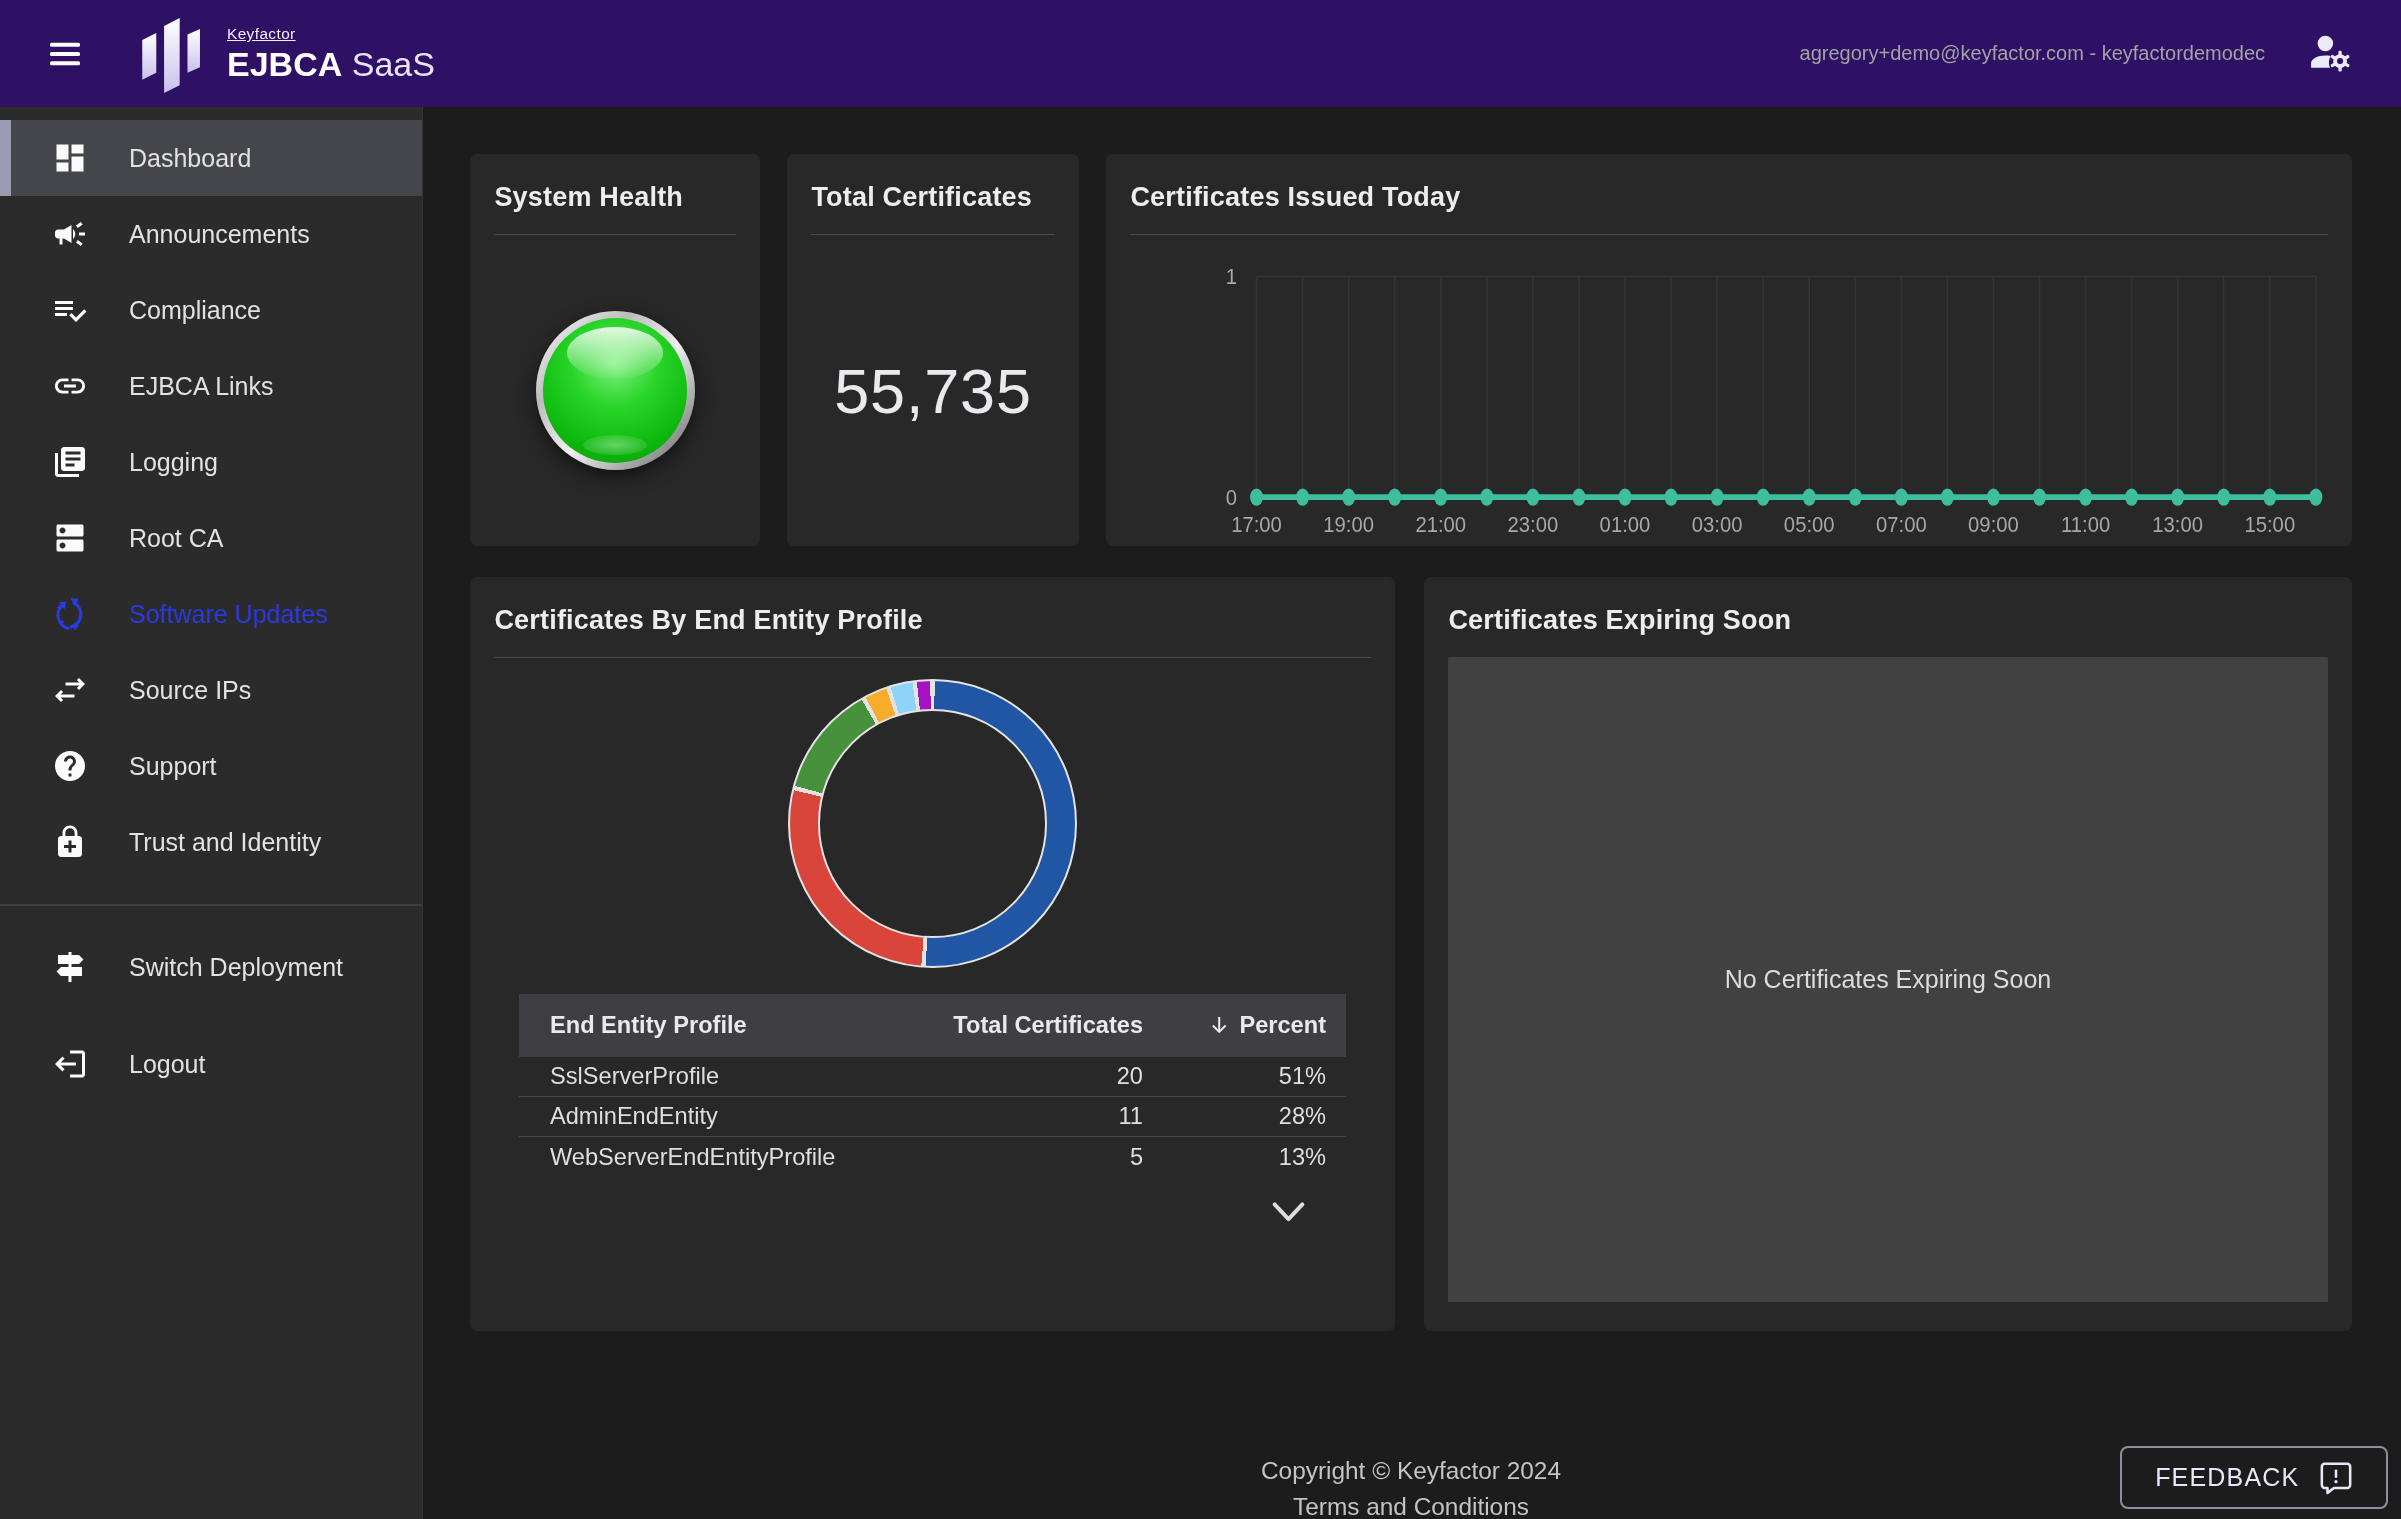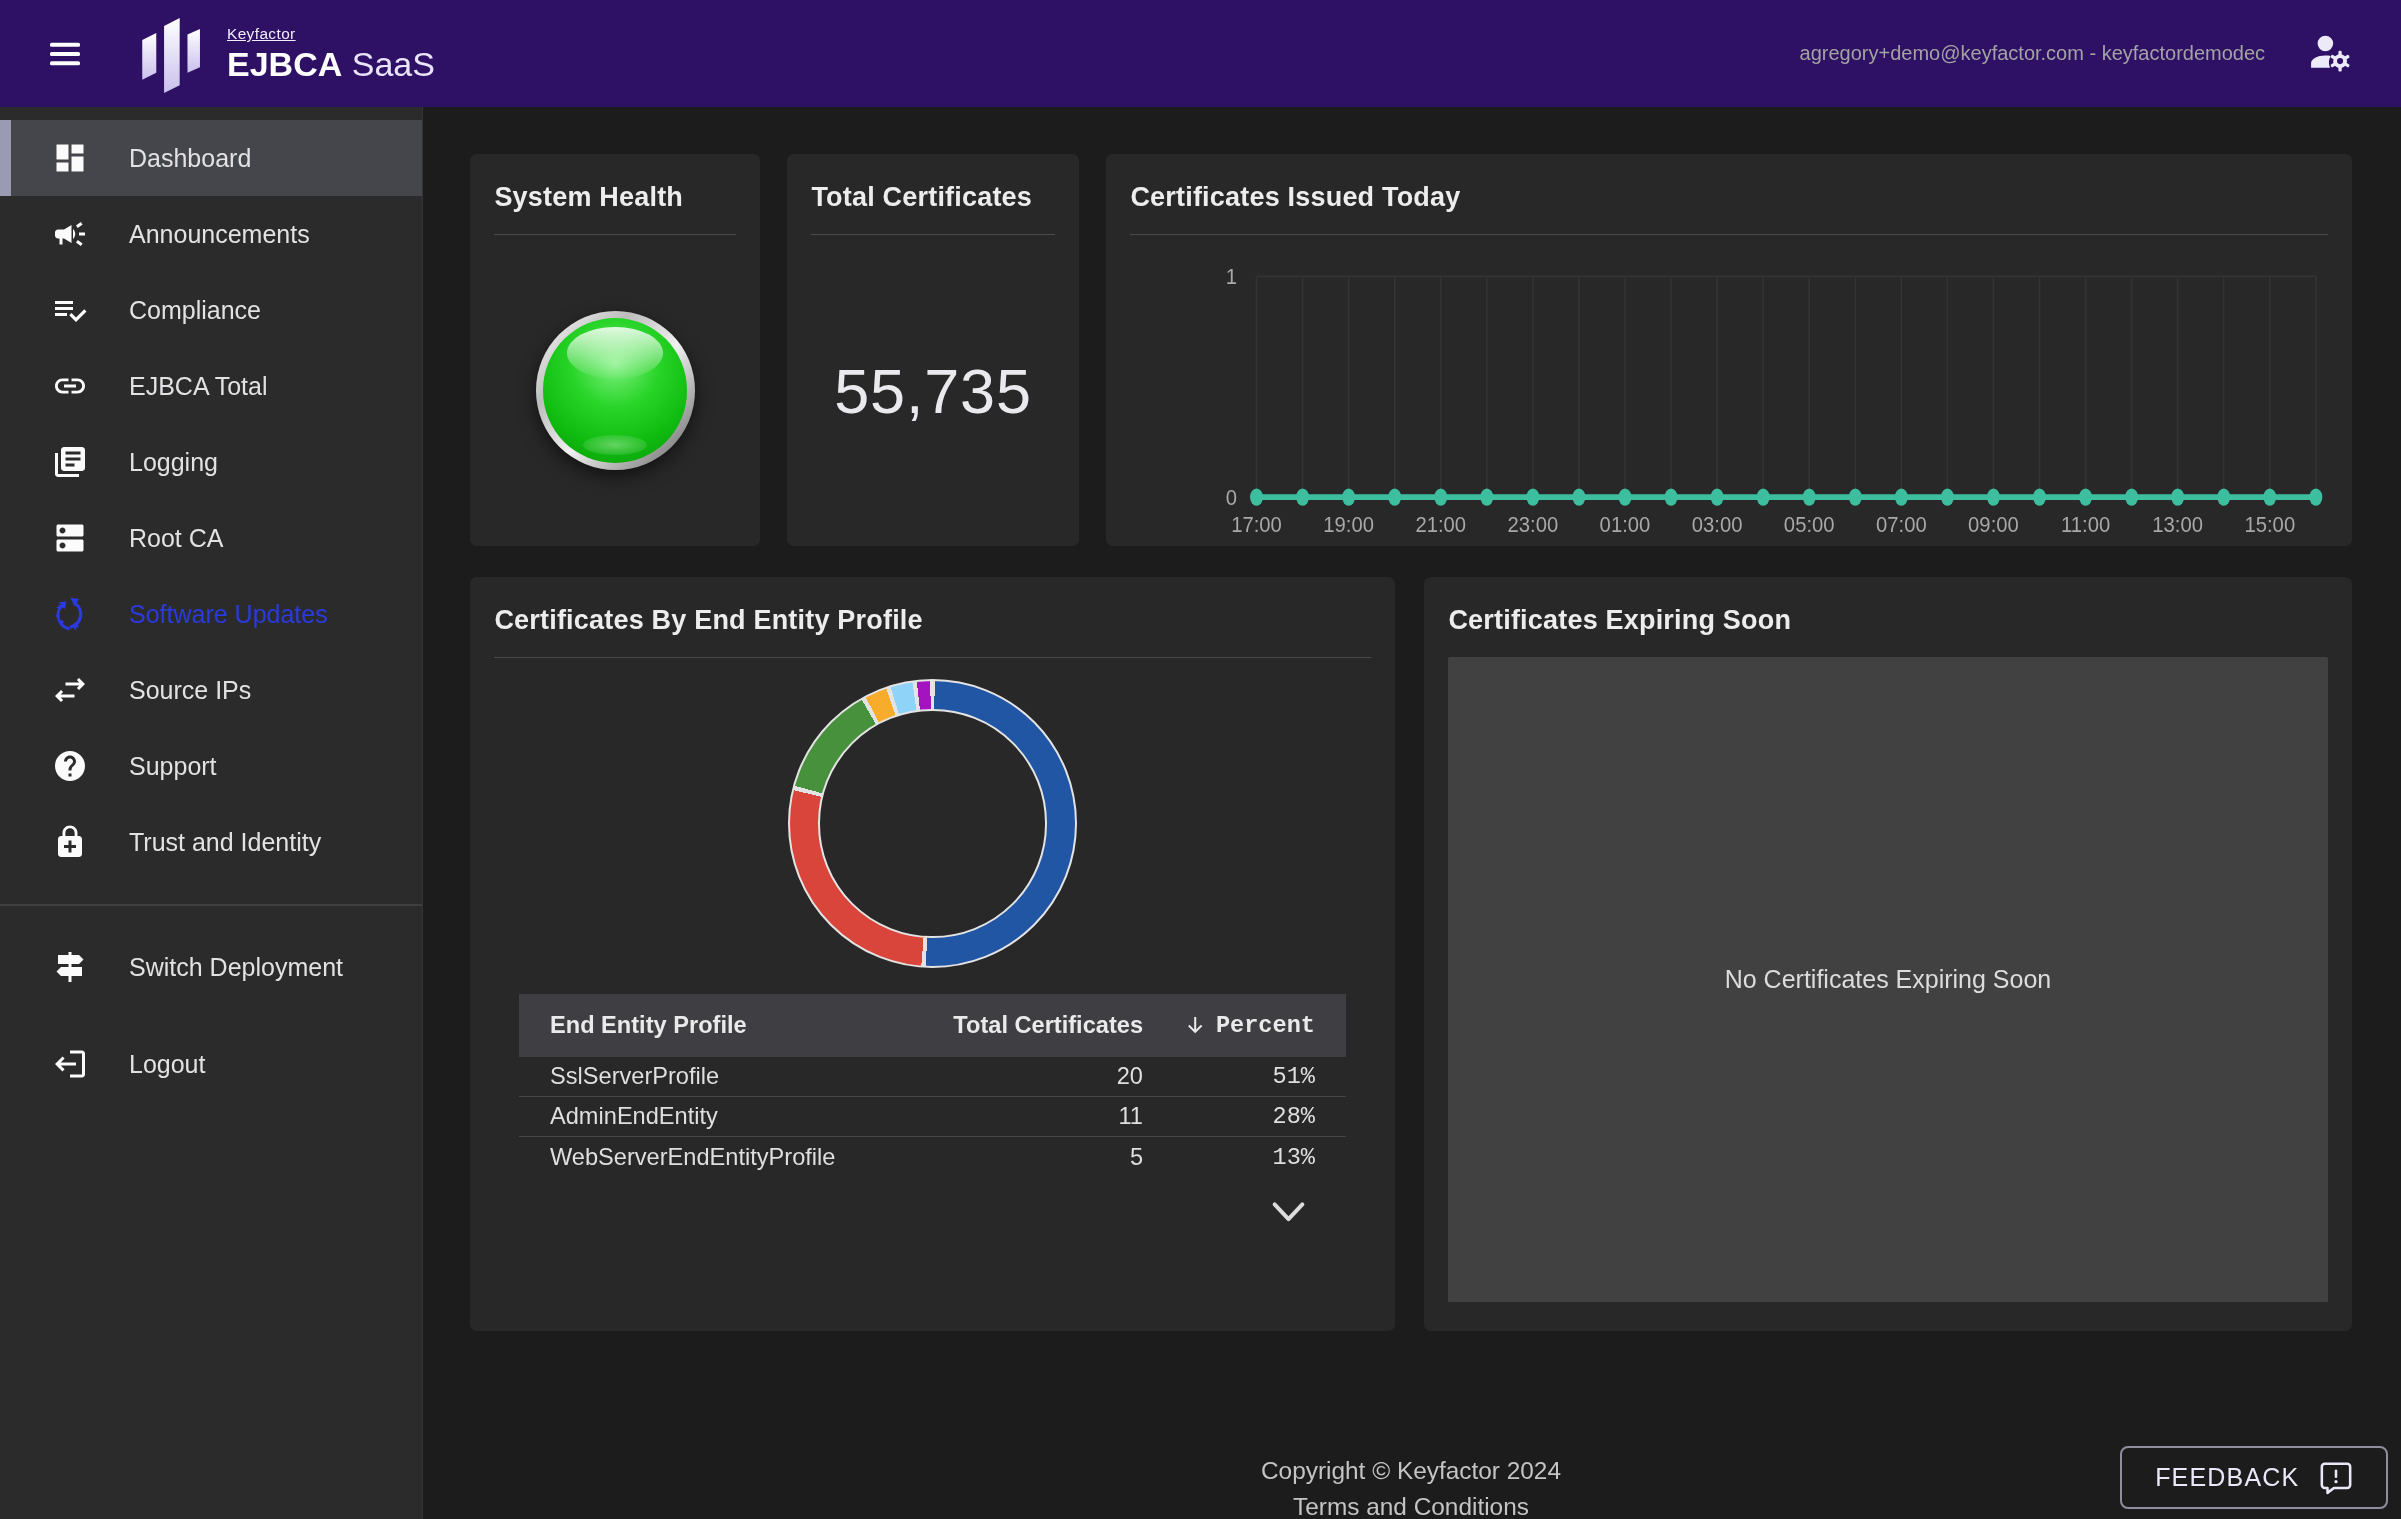--- a/index.html
+++ b/index.html
@@ -98,21 +98,21 @@
     display:grid; grid-template-columns:1fr 268px 203px; background:#3f3f43;
     height:63px; align-items:center; color:#eaeaea; font-weight:600;
   }
   .t-row {
     display:grid; grid-template-columns:1fr 268px 203px; height:40px;
     align-items:center; color:#dfdfdf; border-bottom:1.6px solid #464646;
   }
   .t-row:last-child { border-bottom:none; }
   .cell-name { padding-left:31px; text-align:left; }
   .cell-num { text-align:right; }
-  .cell-pct { text-align:center; padding-right:31px; display:flex; justify-content:flex-end; align-items:center; gap:8.1px;font-family:Liberation Mono, monospace; }
+  .cell-pct { text-align:center; padding-right:20px; display:flex; justify-content:flex-end; align-items:center; gap:8.1px; }
   .sort-arrow { width:24.4px; height:24.4px; fill:#eaeaea; }
   .expand-row { text-align:right; padding:23px 88px 0 0; }
   .expand-row svg { width:37px; height:24.4px; color:#dcdcdc; cursor:pointer; }
 
   
   .empty-panel {
     flex:1; margin:21px 24.4px 29px; background:#414141; border-radius:1.6px;
     display:flex; align-items:center; justify-content:center;
     font-size:25px; color:#dcdcdc;
   }
@@ -211,21 +211,21 @@
           </svg>
         </span>
         <span class="nav-label">Compliance</span>
       </div>
       <div class="nav-item">
         <span class="nav-icon">
           <svg viewBox="0 0 24 24">
             <path d="M3.9 12c0-1.71 1.39-3.1 3.1-3.1h4V7H7c-2.76 0-5 2.24-5 5s2.24 5 5 5h4v-1.9H7c-1.71 0-3.1-1.39-3.1-3.1zM8 13h8v-2H8v2zm9-6h-4v1.9h4c1.71 0 3.1 1.39 3.1 3.1s-1.39 3.1-3.1 3.1h-4V17h4c2.76 0 5-2.24 5-5s-2.24-5-5-5z"></path>
           </svg>
         </span>
-        <span class="nav-label">EJBCA Total</span>
+        <span class="nav-label">EJBCA Links</span>
       </div>
       <div class="nav-item">
         <span class="nav-icon">
           <svg viewBox="0 0 24 24">
             <path d="M4 6H2v14c0 1.1.9 2 2 2h14v-2H4V6zm16-4H8c-1.1 0-2 .9-2 2v12c0 1.1.9 2 2 2h12c1.1 0 2-.9 2-2V4c0-1.1-.9-2-2-2zm-1 9H9V9h10v2zm-4 4H9v-2h6v2zm4-8H9V5h10v2z"></path>
           </svg>
         </span>
         <span class="nav-label">Logging</span>
       </div>
       <div class="nav-item">

